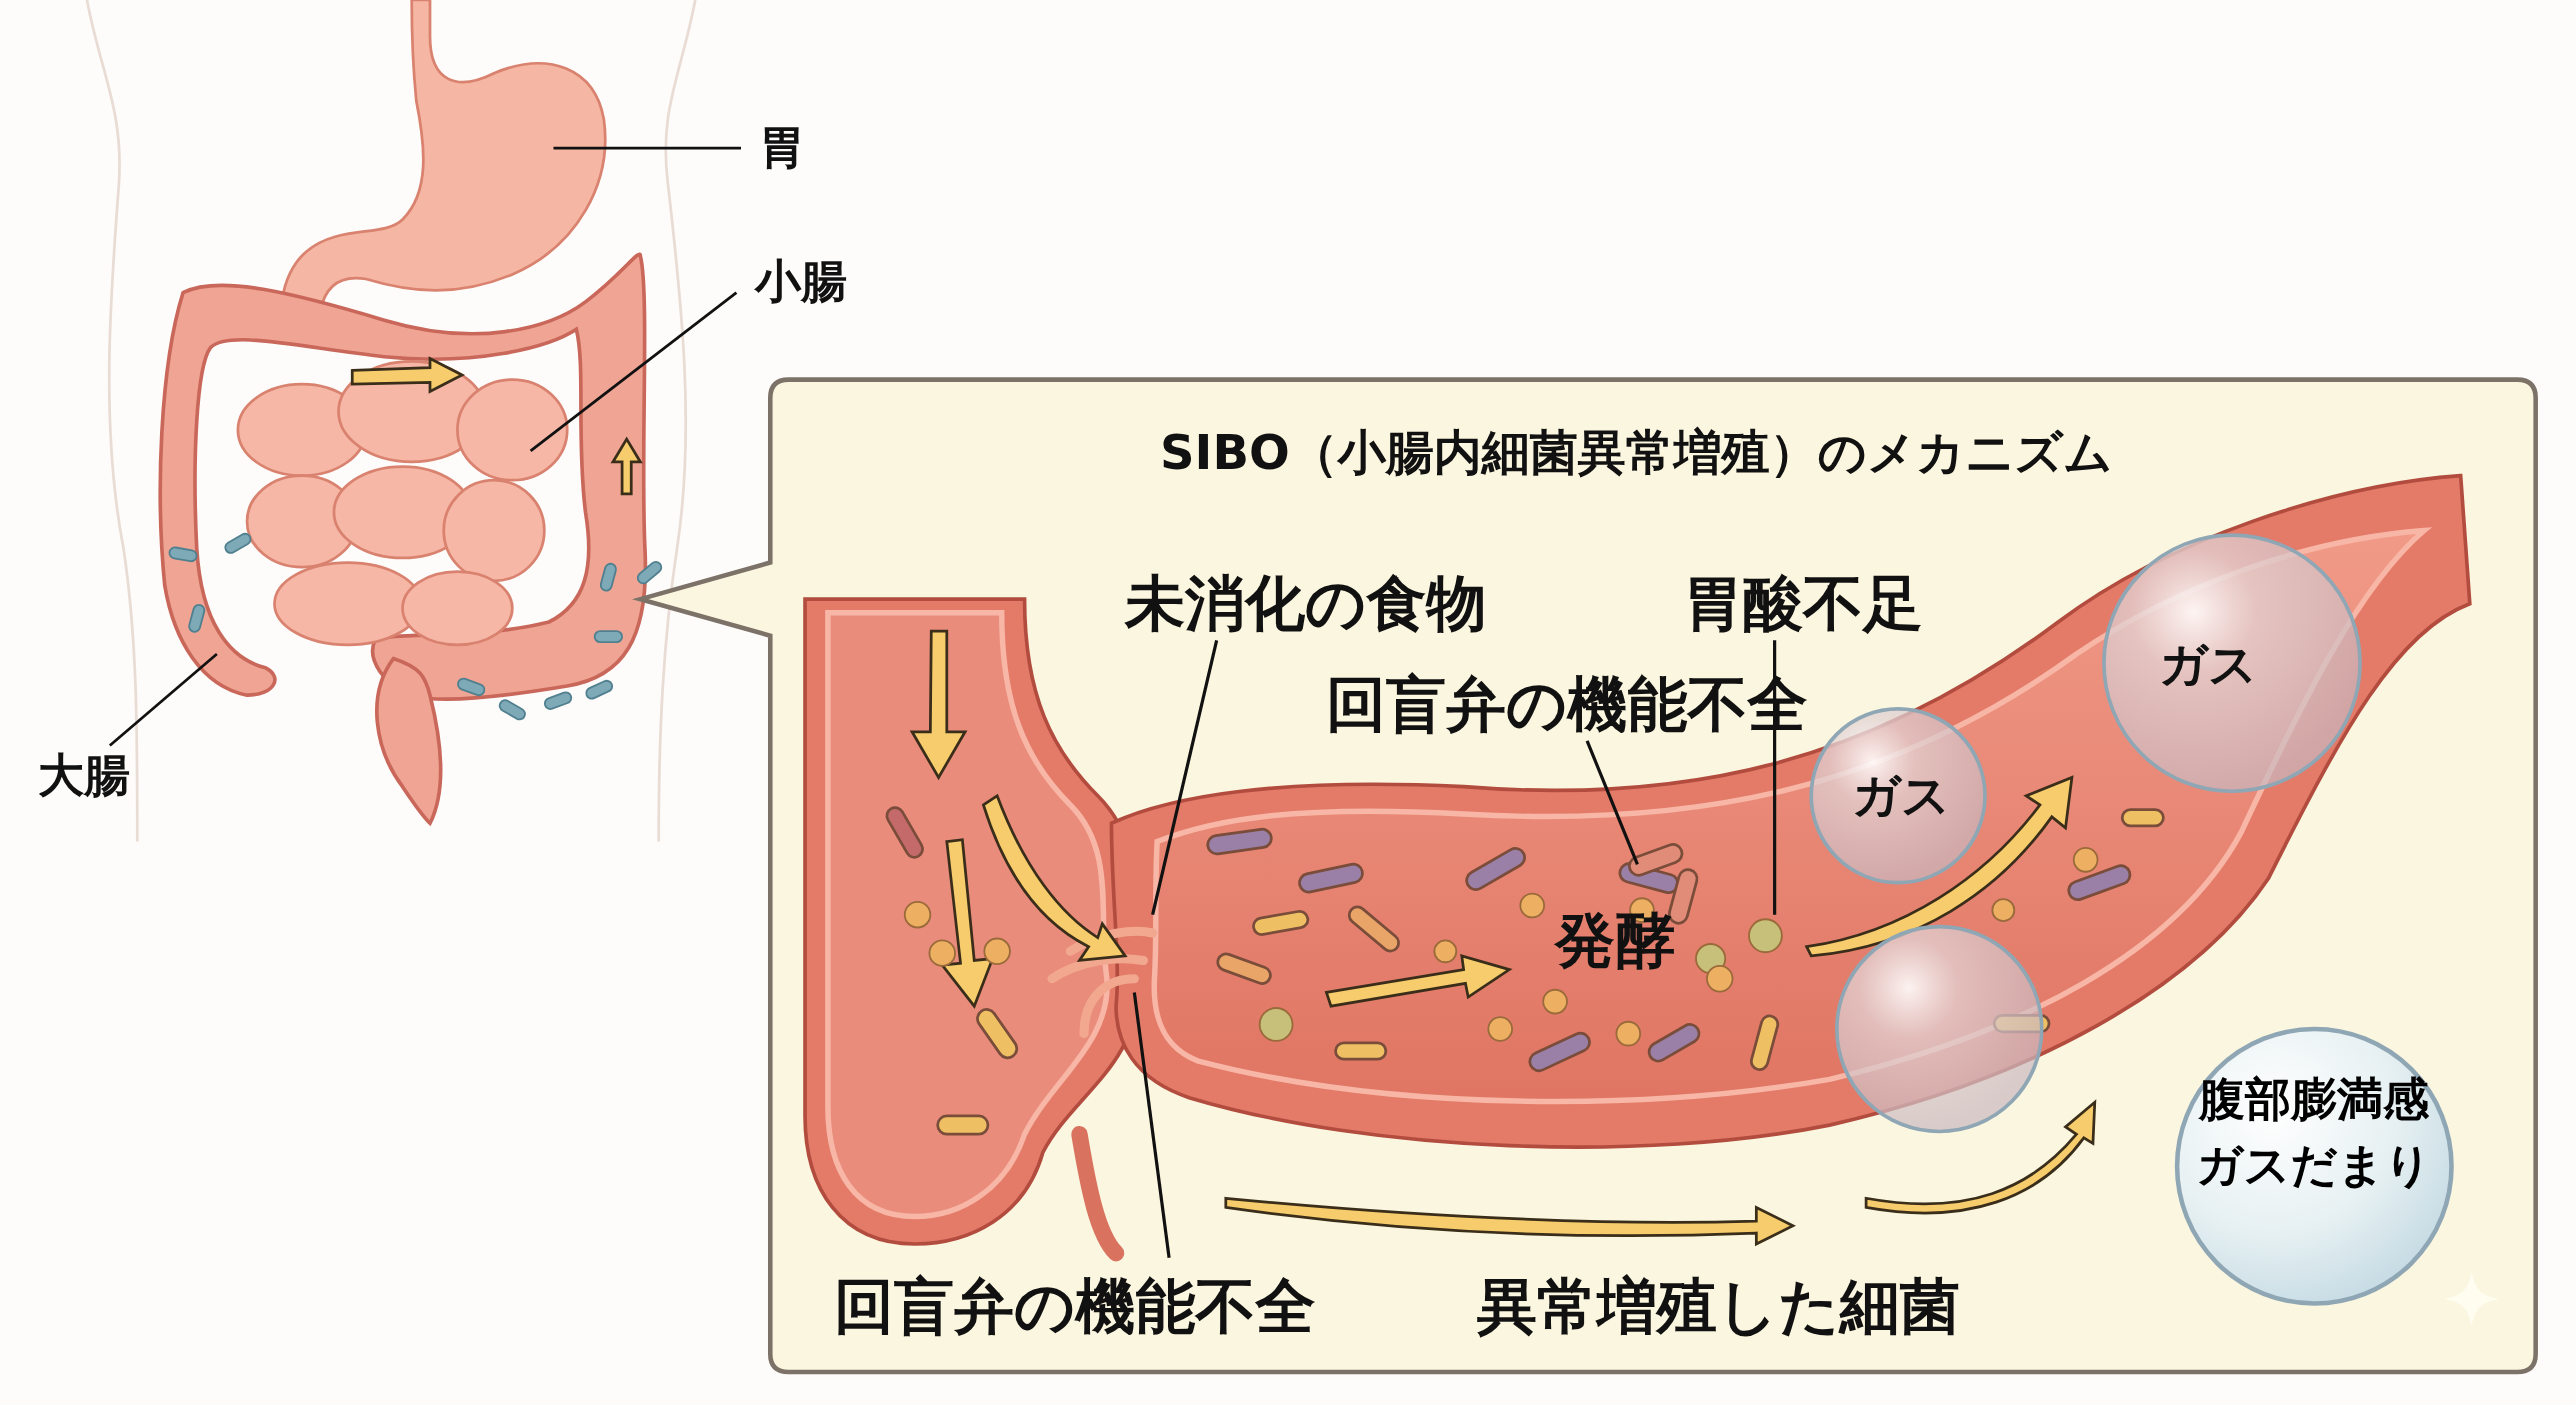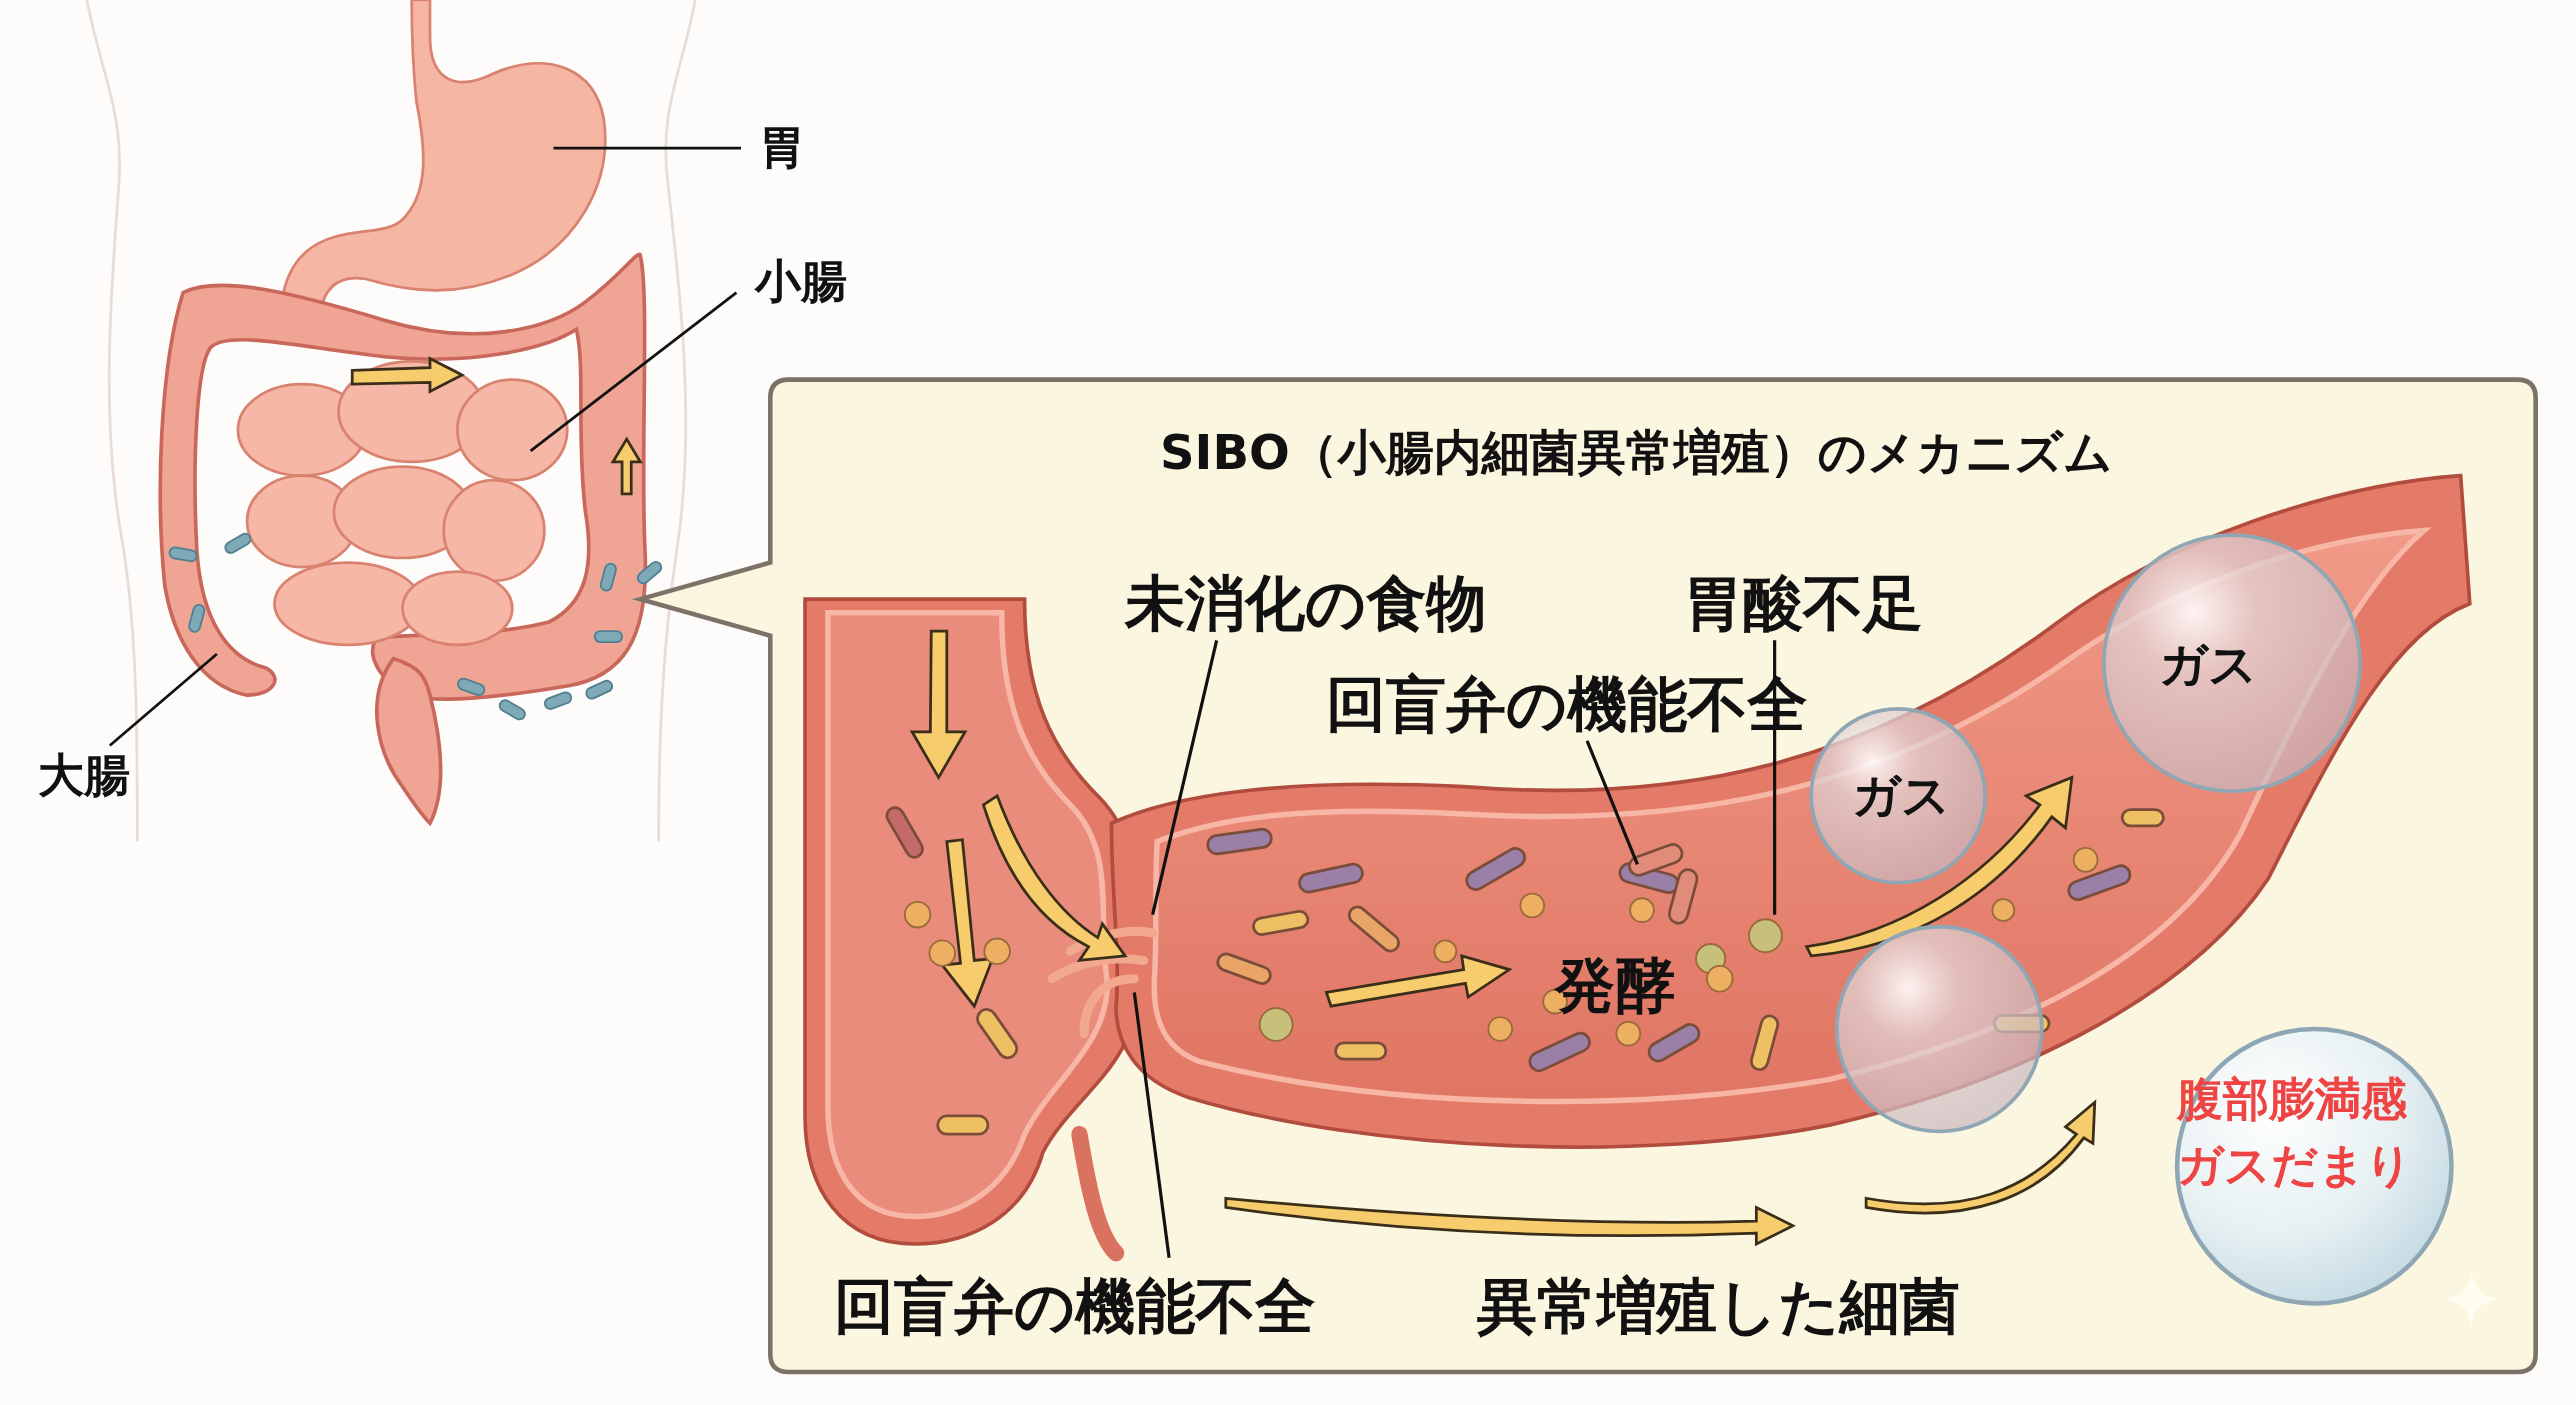--- a/index.html
+++ b/index.html
@@ -14,21 +14,21 @@
   .label {
     position: absolute; color: #111; font-weight: bold;
     font-family: "DejaVu Sans", "Liberation Sans", sans-serif;
     white-space: nowrap; line-height: 1;
   }
   .lbl-organ { font-size: 46px; }
   .lbl-main { font-size: 60px; font-family: Liberation Mono, monospace; }
   .title { font-size: 48px; }
   .gas { font-size: 48px; font-weight: bold; }
   .symptoms {
-    position: absolute; font-weight: bold; color: #ef4444;
+    position: absolute; text-align: center; font-weight: bold; color: #000000;
     font-size: 46px; line-height: 66px;
   }
 </style>
 </head>
 <body>
 
 <div class="stage">
 
   <svg class="art" width="2576" height="1405" viewBox="0 0 2816 1536">
     <defs>
@@ -192,21 +192,21 @@
 
   <div class="label lbl-organ" style="left:759px; top:124px;">胃</div>
   <div class="label lbl-organ" style="left:755px; top:258px;">小腸</div>
   <div class="label lbl-organ" style="left:38px; top:752px;">大腸</div>
 
   <div class="label title" style="left:1160px; top:412px;margin-top:16px;">SIBO（小腸内細菌異常増殖）のメカニズム</div>
 
   <div class="label lbl-main" style="left:1125px; top:578px;">未消化の食物</div>
   <div class="label lbl-main" style="left:1683px; top:578px;">胃酸不足</div>
   <div class="label lbl-main" style="left:1326px; y:0; top:679px;">回盲弁の機能不全</div>
-  <div class="label lbl-main" style="left:1555px; top:960px;">発酵</div>
+  <div class="label lbl-main" style="left:1555px; top:915px;">発酵</div>
   <div class="label lbl-main" style="left:834px; top:1281px;">回盲弁の機能不全</div>
   <div class="label lbl-main" style="left:1477px; top:1281px;">異常増殖した細菌</div>
 
   <div class="label gas" style="left:1852px; top:771px;">ガス</div>
   <div class="label gas" style="left:2159px; top:640px;">ガス</div>
 
   <div class="symptoms" style="left:2177px; top:1066px; width:274px;">
     <div>腹部膨満感</div>
     <div>ガスだまり</div>
   </div>

